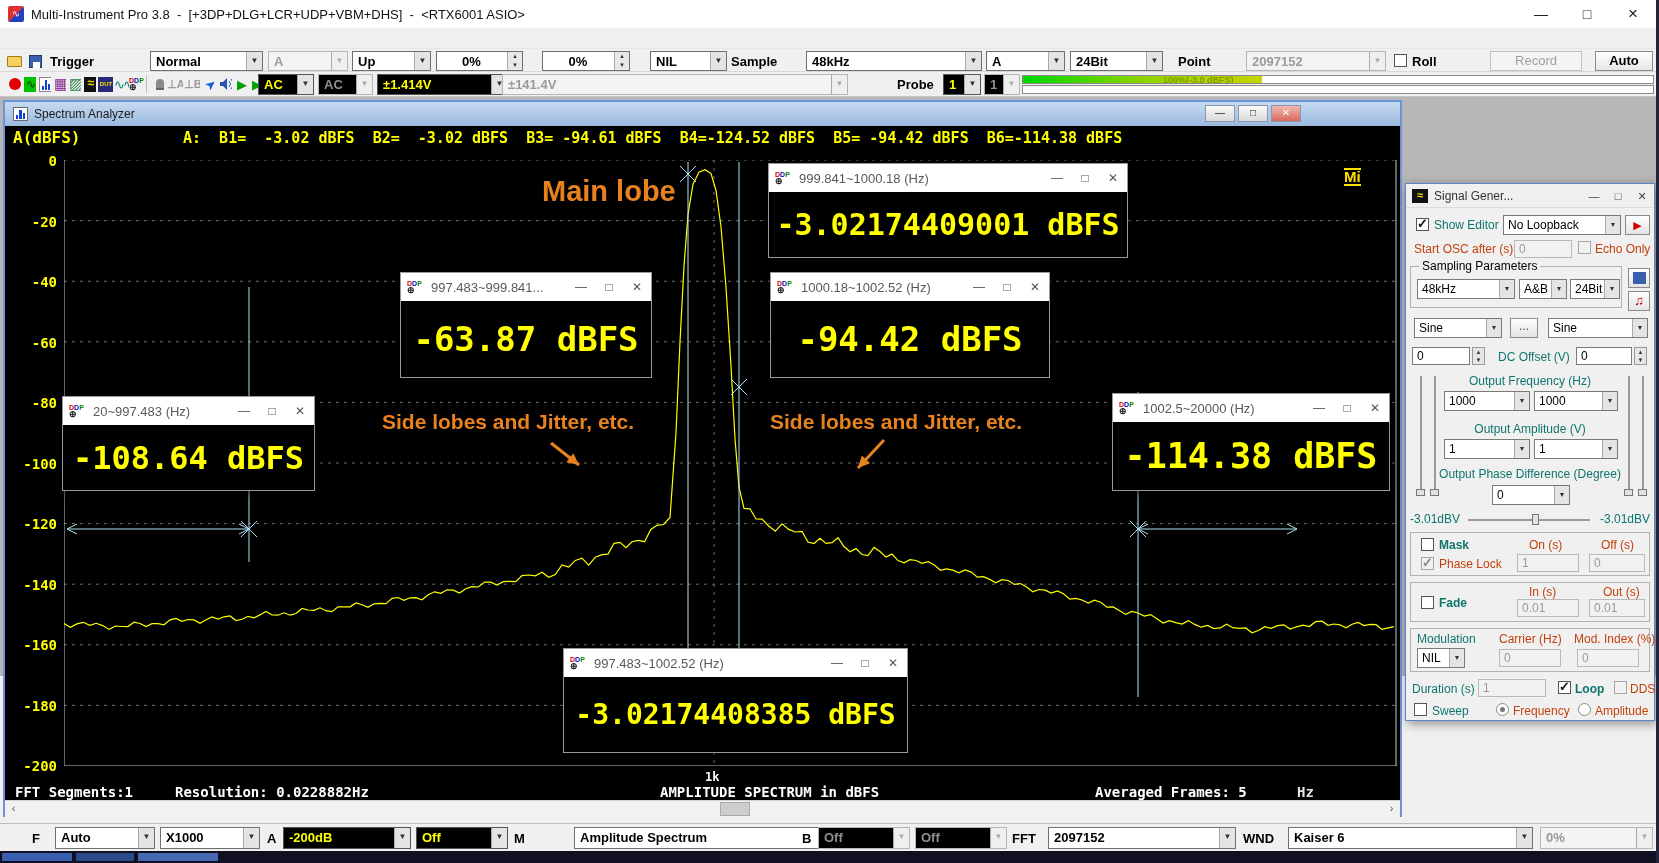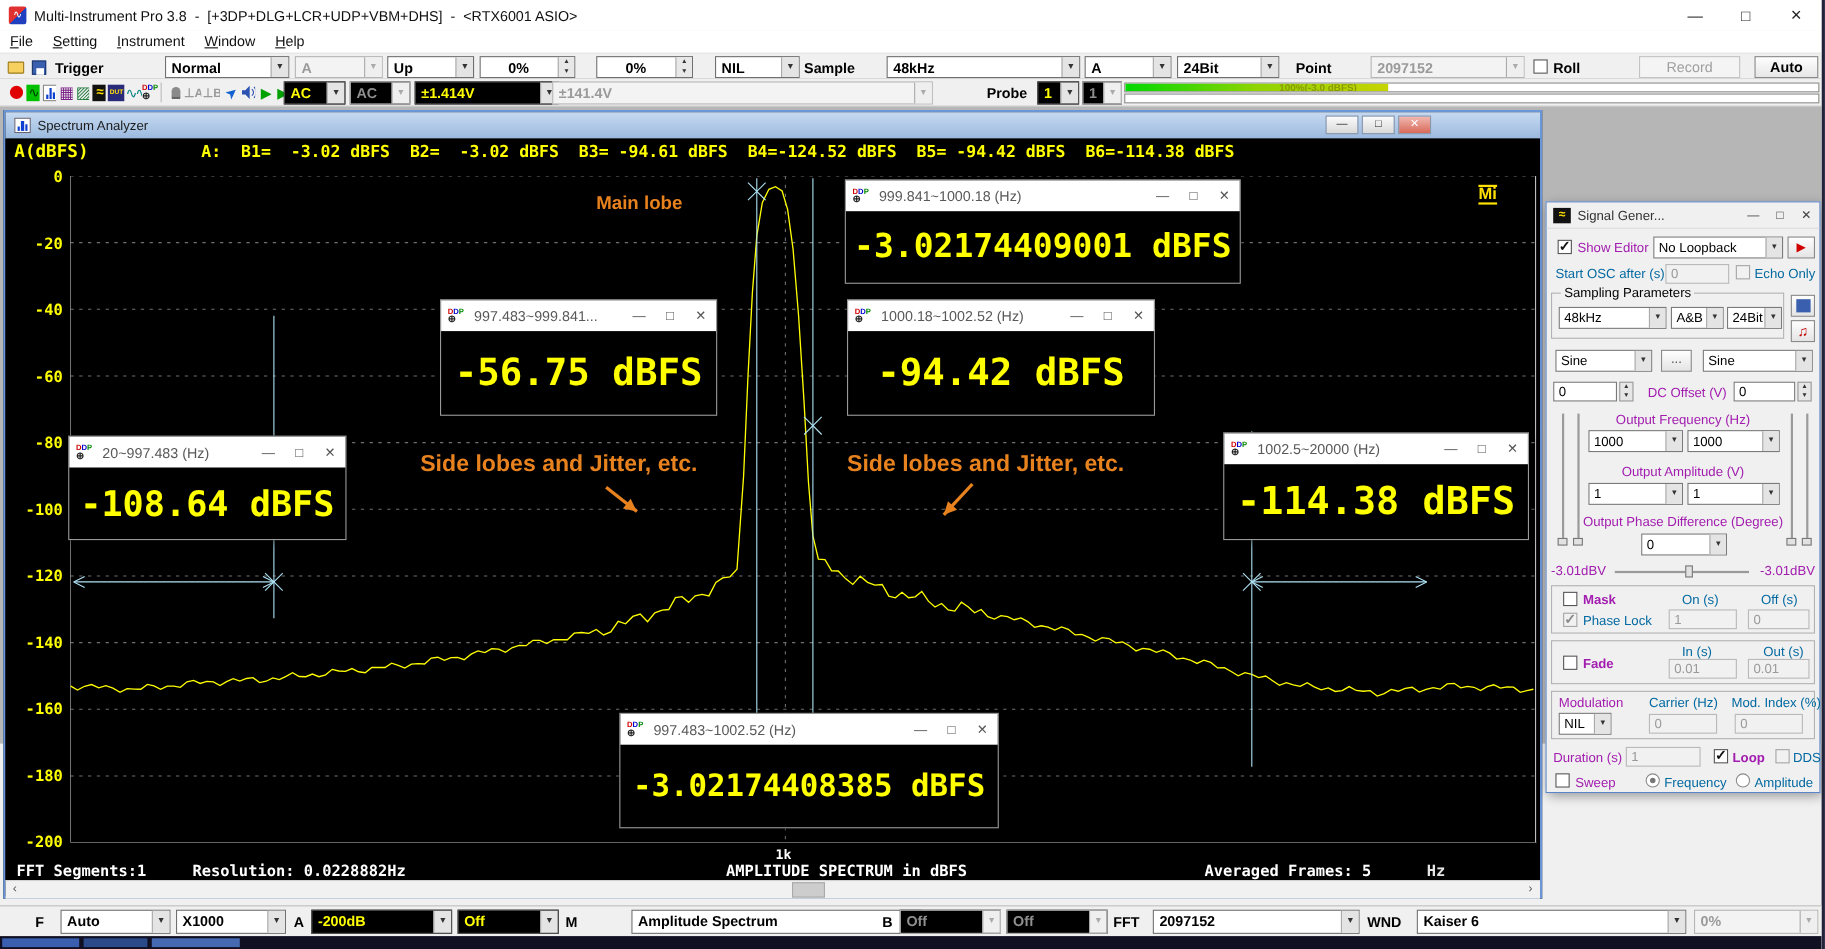--- a/index.html
+++ b/index.html
@@ -71,22 +71,22 @@
 .popup .pbtns{margin-left:auto;display:flex;}
 .popup .pbtn{width:28px;text-align:center;color:#555;font-size:12px;line-height:28px;}
 .popup .pval{position:absolute;left:0;right:0;top:28px;bottom:0;display:flex;align-items:center;justify-content:center;font-family:"DejaVu Sans Mono",monospace;font-weight:bold;color:#ffff00;white-space:nowrap;}
 
 .sg{position:absolute;left:1405px;top:86px;width:250px;height:538px;background:#f0f0f0;border:1px solid #5c85c7;box-shadow:2px 3px 10px rgba(0,0,0,.4);z-index:20;font-size:12px;}
 .sg .sg-title{position:absolute;left:0;right:0;top:0;height:24px;display:flex;align-items:center;border-bottom:1px solid #dcdcdc;}
 .sg-icon{width:16px;height:14px;margin:0 6px 0 6px;background:#111;color:#ffe000;font-weight:bold;font-size:11px;line-height:13px;text-align:center;}
 .sg .sg-wtitle{color:#333;font-size:12px;}
 .sg .sbtns{margin-left:auto;display:flex;}
 .sg .sbtn{width:24px;text-align:center;color:#444;font-size:11px;line-height:24px;}
-.sg .slab{position:absolute;font-size:12px;color:#a21caf;white-space:nowrap;}
-.sg .gray{color:#0369a1;}
+.sg .slab{position:absolute;font-size:12px;color:#0f766e;white-space:nowrap;}
+.sg .gray{color:#c2410c;}
 .sg .inp{position:absolute;height:18px;background:#fff;border:1px solid #7a7a7a;font-size:12px;padding:1px 4px;color:#000;white-space:nowrap;overflow:hidden;}
 .sg .inp.dis{background:#f1f1f1;border-color:#b9b9b9;color:#9a9a9a;}
 .sg .scombo{position:absolute;height:20px;background:#fff;border:1px solid #7a7a7a;}
 .sg .scombo .txt{position:absolute;left:4px;top:2px;font-size:12px;color:#000;white-space:nowrap;}
 .sg .scombo .arr{position:absolute;right:0;top:0;bottom:0;width:15px;background:#e4e4e4;border-left:1px solid #aaa;text-align:center;font-size:7px;line-height:17px;color:#333;}
 .sg .grp{position:absolute;border:1px solid #b2b2b2;}
 .sg .legend{position:absolute;top:-8px;left:8px;background:#f0f0f0;padding:0 3px;font-size:12px;color:#000;}
 .sg .sqbtn{position:absolute;height:20px;background:linear-gradient(#fefefe,#e4e4e4);border:1px solid #8a8a8a;text-align:center;}
 .sg .vtrack{position:absolute;width:2px;background:#9a9a9a;}
 .sg .vhandle{position:absolute;width:9px;height:7px;background:#e2e2e2;border:1px solid #777;}
@@ -107,27 +107,20 @@
   <div class="titlebar">
     <span class="app-icon">∿</span>
     <span class="title">Multi-Instrument Pro 3.8  -  [+3DP+DLG+LCR+UDP+VBM+DHS]  -  &lt;RTX6001 ASIO&gt;</span>
     <span class="caption-btns">
       <span class="cap-btn">—</span>
       <span class="cap-btn">□</span>
       <span class="cap-btn" style="font-size:17px;">×</span>
     </span>
   </div>
 
-  <div class="menubar">
-    <span class="menu-item"><u>F</u>ile</span>
-    <span class="menu-item"><u>S</u>etting</span>
-    <span class="menu-item"><u>I</u>nstrument</span>
-    <span class="menu-item"><u>W</u>indow</span>
-    <span class="menu-item"><u>H</u>elp</span>
-  </div>
 
   <div class="toolbar1">
     <span class="tb-btn" style="left:4px;">
       <span style="width:15px;height:11px;background:#f7d060;border:1px solid #9b7c1c;border-radius:1px;"></span>
     </span>
     <span class="tb-btn" style="left:25px;">
       <span style="width:13px;height:13px;background:#3a5fae;border:1px solid #203a70;display:block;position:relative;">
           <i style="position:absolute;left:3px;top:6px;width:7px;height:6px;background:#fff;"></i>
         </span>
     </span>
@@ -330,21 +323,21 @@
             <line x1="1066" y1="277" x2="1082" y2="293" stroke="#aee3f5"></line>
             <line x1="1066" y1="293" x2="1082" y2="277" stroke="#aee3f5"></line>
             <line x1="1066" y1="361" x2="1082" y2="377" stroke="#aee3f5"></line>
             <line x1="1066" y1="377" x2="1082" y2="361" stroke="#aee3f5"></line>
             <line x1="487" y1="283" x2="515" y2="305" stroke="#e8821e" stroke-width="3"></line>
             <path d="M515,305L502.3,302.2L509.3,293.3Z" fill="#e8821e"></path>
             <line x1="820" y1="280" x2="794" y2="308" stroke="#e8821e" stroke-width="3"></line>
             <path d="M794,308L797.8,295.6L806.1,303.3Z" fill="#e8821e"></path>
           </svg>
 
-        <span class="anno" style="left:537px;top:27px;font-size:17px;">Main lobe</span>
+        <span class="anno" style="left:537px;top:27px;font-size:29px;">Main lobe</span>
         <span class="anno" style="left:377px;top:262px;">Side lobes and Jitter, etc.</span>
         <span class="anno" style="left:765px;top:262px;">Side lobes and Jitter, etc.</span>
         <span class="mi-logo" style="left:1339px;top:20px;">Mi</span>
 
         <span class="stxt" style="left:700px;top:622px;font-size:12px;">1k</span>
         <span class="stxt" style="left:10px;top:636px;">FFT Segments:1</span>
         <span class="stxt" style="left:170px;top:636px;">Resolution: 0.0228882Hz</span>
         <span class="stxt" style="left:655px;top:636px;">AMPLITUDE SPECTRUM in dBFS</span>
         <span class="stxt" style="left:1090px;top:636px;">Averaged Frames: 5</span>
         <span class="stxt" style="left:1292px;top:636px;color:#e5e5e5;">Hz</span>
@@ -372,21 +365,21 @@
     <div class="popup" style="left:400px;top:175px;width:252px;height:106px;">
       <div class="ptitle">
         <span class="ddp-icon"><span class="d1">D</span><span class="d2">D</span><span class="d3">P</span><span class="mag">⊕</span></span>
         <span class="ptxt">997.483~999.841...</span>
         <span class="pbtns">
             <span class="pbtn">—</span>
             <span class="pbtn">□</span>
             <span class="pbtn">✕</span>
           </span>
       </div>
-      <div class="pval" style="font-size:34px;">-56.75 dBFS</div>
+      <div class="pval" style="font-size:34px;">-63.87 dBFS</div>
     </div>
 
     <div class="popup" style="left:770px;top:175px;width:280px;height:106px;">
       <div class="ptitle">
         <span class="ddp-icon"><span class="d1">D</span><span class="d2">D</span><span class="d3">P</span><span class="mag">⊕</span></span>
         <span class="ptxt">1000.18~1002.52 (Hz)</span>
         <span class="pbtns">
             <span class="pbtn">—</span>
             <span class="pbtn">□</span>
             <span class="pbtn">✕</span>

